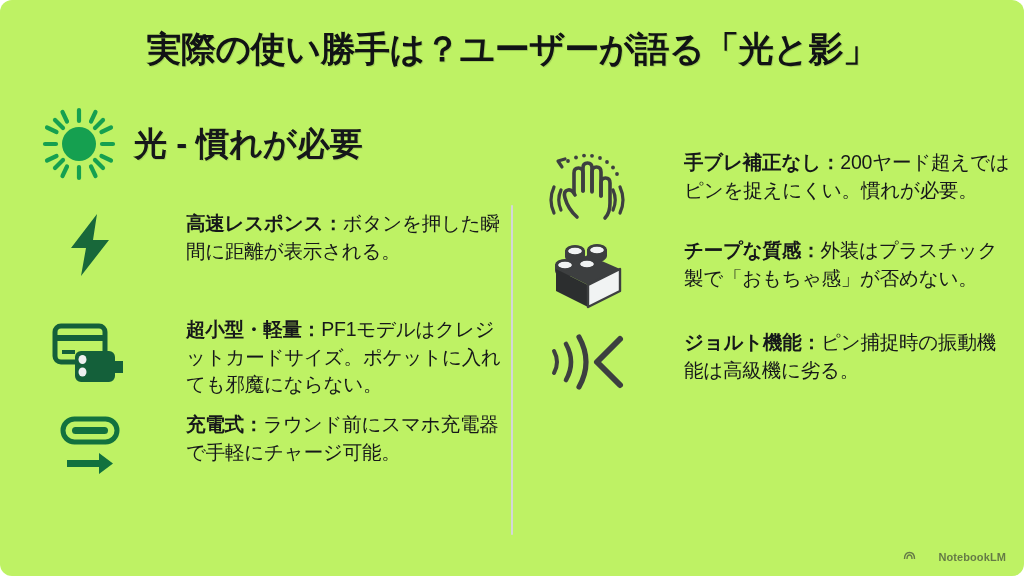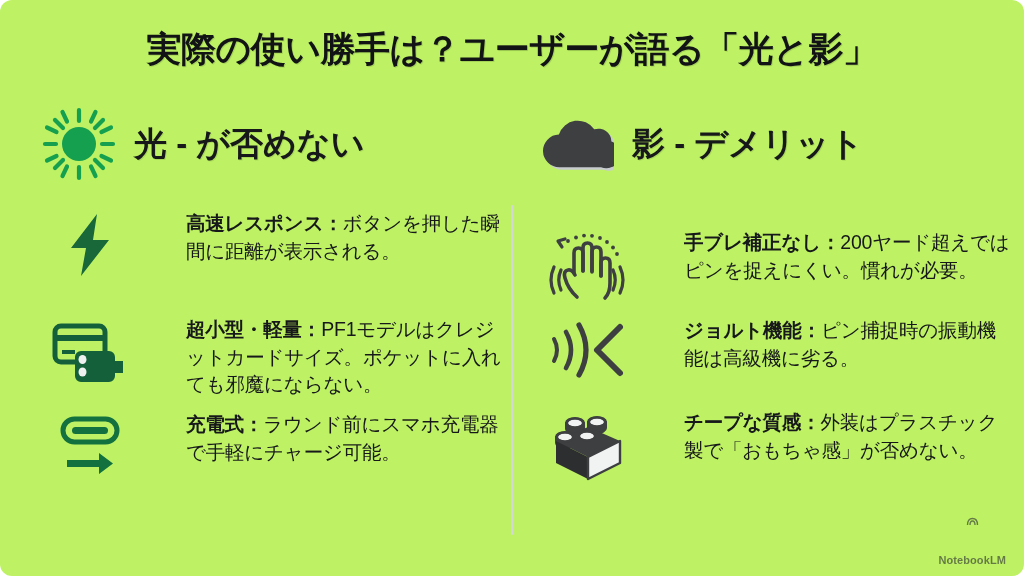--- a/index.html
+++ b/index.html
@@ -95,21 +95,20 @@
     background:#d3d7d8;
     border-radius:2px;
   }
 
   
   #footer {
     position:absolute;
     right:18px; bottom:10px;
     display:flex; align-items:center; gap:22px;
     opacity:0.62;
-    flex-direction:column;
   }
   #footer .wm-label {
     font-size:11px;
     font-weight:600;
     color:#2f3234;
     letter-spacing:0.1px;
   }
 </style>
 </head>
 <body>
@@ -137,21 +136,21 @@
             <line x1="49" y1="59.5" x2="53.5" y2="69"></line>
             <line x1="5" y1="20.5" x2="14.5" y2="25"></line>
             <line x1="59.5" y1="49" x2="69" y2="53.5"></line>
             <line x1="53.5" y1="5" x2="49" y2="14.5"></line>
             <line x1="25" y1="59.5" x2="20.5" y2="69"></line>
             <line x1="69" y1="20.5" x2="59.5" y2="25"></line>
             <line x1="14.5" y1="49" x2="5" y2="53.5"></line>
           </g>
         </svg>
       </span>
-      <span class="col-title">光 - が否めない</span>
+      <span class="col-title">光 - 慣れが必要</span>
     </div>
 
     <div class="items">
 
       <div class="item">
         <span class="item-icon">
           <svg width="62" height="66" viewBox="0 0 62 66">
             <path d="M38 2 L12 36 L27 36 L22 64 L50 28 L34 28 Z" fill="#18683a"></path>
           </svg>
         </span>
@@ -187,31 +186,20 @@
         <span class="item-text">
           <b>充電式</b><b>：</b><span>ラウンド前にスマホ充電器で手軽にチャージ可能。</span>
         </span>
       </div>
 
     </div>
   </div>
 
   <div class="column" id="col-right">
 
-    <div class="col-header">
-      <span class="head-icon">
-        <svg width="86" height="70" viewBox="0 0 86 70">
-          <g transform="translate(3,4)">
-            <path d="M20 58 a19 19 0 0 1 -1 -38 a23 23 0 0 1 41 -6 a15 15 0 0 1 20 14 a15 15 0 0 1 -12 30 z" fill="#c8ccce" transform="translate(3,3)"></path>
-            <path d="M20 58 a19 19 0 0 1 -1 -38 a23 23 0 0 1 41 -6 a15 15 0 0 1 20 14 a15 15 0 0 1 -12 30 z" fill="#3d3f40"></path>
-          </g>
-        </svg>
-      </span>
-      <span class="col-title">影 - デメリット</span>
-    </div>
 
     <div class="items">
 
       <div class="item">
         <span class="item-icon">
           <svg width="84" height="76" viewBox="0 0 84 76">
             <g fill="none" stroke="#3d3f40" stroke-width="3.6" stroke-linecap="round" stroke-linejoin="round">
               <path d="M31 66 q-9 -8 -12 -19 q-2 -7 3 -8 q4 -1 7 5"></path>
               <path d="M28 42 v-20 q0 -5 4.5 -5 q4.5 0 4.5 5 v18"></path>
               <path d="M37 40 v-23 q0 -5 4.5 -5 q4.5 0 4.5 5 v23"></path>
@@ -235,36 +223,20 @@
             </g>
           </svg>
         </span>
         <span class="item-text">
           <b>手ブレ補正なし</b><b>：</b><span>200ヤード超えではピンを捉えにくい。慣れが必要。</span>
         </span>
       </div>
 
       <div class="item">
         <span class="item-icon">
-          <svg width="84" height="62" viewBox="0 0 84 62">
-            <g fill="none" stroke="#3d3f40" stroke-linecap="round">
-              <path d="M8 20 q6 11 0 22" stroke-width="4"></path>
-              <path d="M20 13 q10 18 0 36" stroke-width="4.6"></path>
-              <path d="M33 6 q14 25 0 50" stroke-width="5.2"></path>
-              <path d="M74 8 L51 31 L74 54" stroke-width="6" stroke-linejoin="round"></path>
-            </g>
-          </svg>
-        </span>
-        <span class="item-text">
-          <b>ジョルト機能</b><b>：</b><span>ピン捕捉時の振動機能は高級機に劣る。</span>
-        </span>
-      </div>
-
-      <div class="item">
-        <span class="item-icon">
           <svg width="80" height="72" viewBox="0 0 80 72">
             <g fill="#3d3f40" stroke="#3d3f40" stroke-width="2" stroke-linejoin="round">
               <ellipse cx="27" cy="12" rx="9" ry="5"></ellipse>
               <path d="M18 12 v6 a9 5 0 0 0 18 0 v-6 z"></path>
               <ellipse cx="49" cy="11" rx="9" ry="5"></ellipse>
               <path d="M40 11 v6 a9 5 0 0 0 18 0 v-6 z"></path>
               <ellipse cx="17" cy="26" rx="9" ry="5"></ellipse>
               <path d="M8 26 v6 a9 5 0 0 0 18 0 v-6 z"></path>
               <ellipse cx="39" cy="25" rx="9" ry="5"></ellipse>
               <path d="M30 25 v6 a9 5 0 0 0 18 0 v-6 z"></path>
@@ -284,20 +256,36 @@
               <ellipse cx="17" cy="26" rx="8" ry="4.4"></ellipse>
               <ellipse cx="39" cy="25" rx="8" ry="4.4"></ellipse>
             </g>
           </svg>
         </span>
         <span class="item-text">
           <b>チープな質感</b><b>：</b><span>外装はプラスチック製で「おもちゃ感」が否めない。</span>
         </span>
       </div>
 
+      <div class="item">
+        <span class="item-icon">
+          <svg width="84" height="62" viewBox="0 0 84 62">
+            <g fill="none" stroke="#3d3f40" stroke-linecap="round">
+              <path d="M8 20 q6 11 0 22" stroke-width="4"></path>
+              <path d="M20 13 q10 18 0 36" stroke-width="4.6"></path>
+              <path d="M33 6 q14 25 0 50" stroke-width="5.2"></path>
+              <path d="M74 8 L51 31 L74 54" stroke-width="6" stroke-linejoin="round"></path>
+            </g>
+          </svg>
+        </span>
+        <span class="item-text">
+          <b>ジョルト機能</b><b>：</b><span>ピン捕捉時の振動機能は高級機に劣る。</span>
+        </span>
+      </div>
+
     </div>
   </div>
 
   <div id="divider"></div>
 
   <div id="footer">
     <span>
       <svg width="13" height="13" viewBox="0 0 13 13">
         <path d="M1.5 10 Q1.5 3.5 6.5 3.5 Q11.5 3.5 11.5 10" fill="none" stroke="#2f3234" stroke-width="1.4"></path>
         <path d="M4 10 Q4 6 6.5 6 Q9 6 9 10" fill="none" stroke="#2f3234" stroke-width="1.4"></path>

